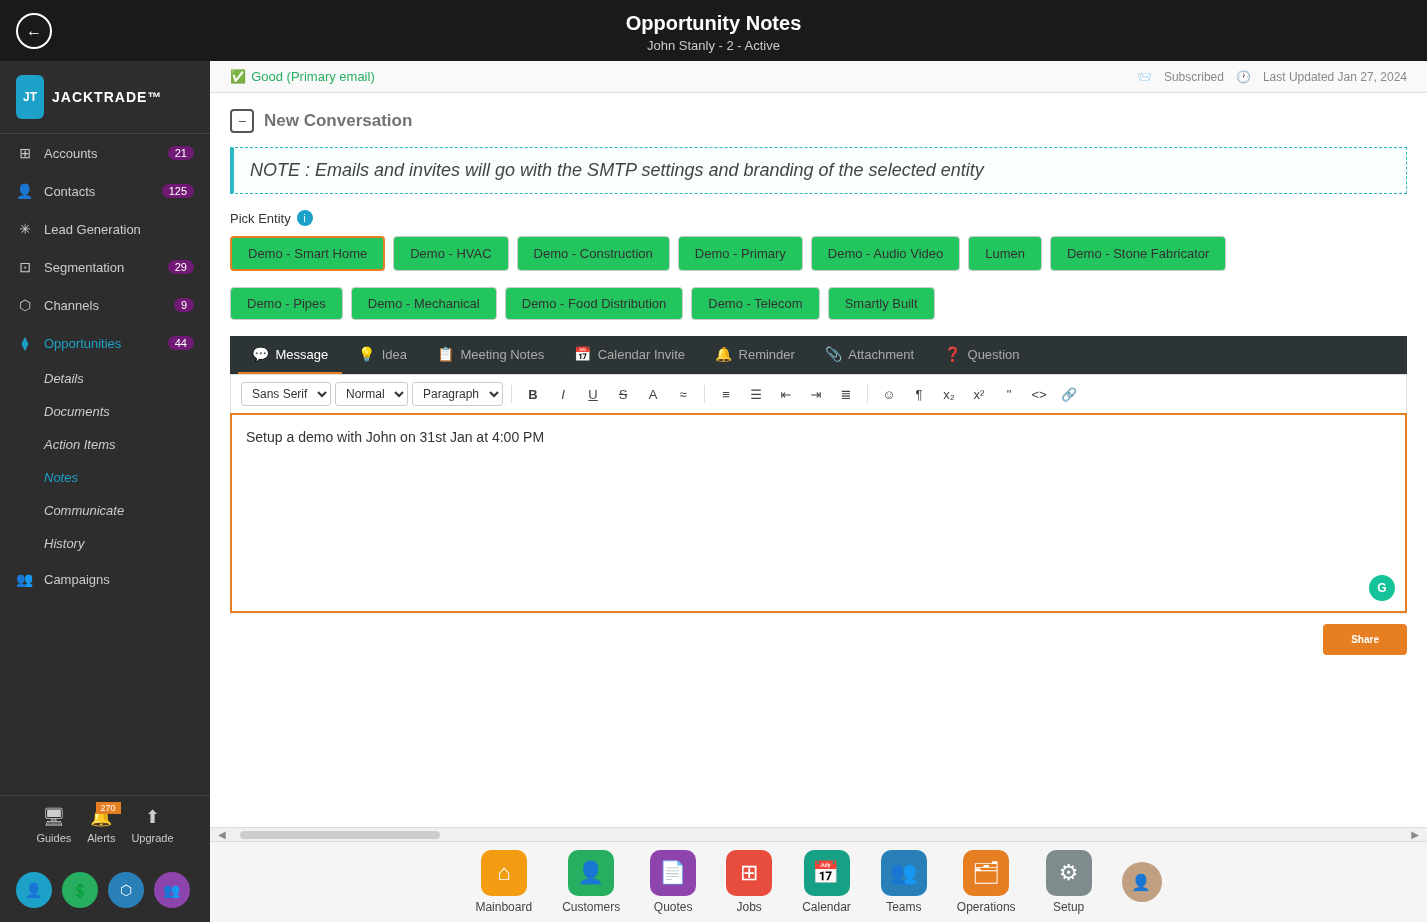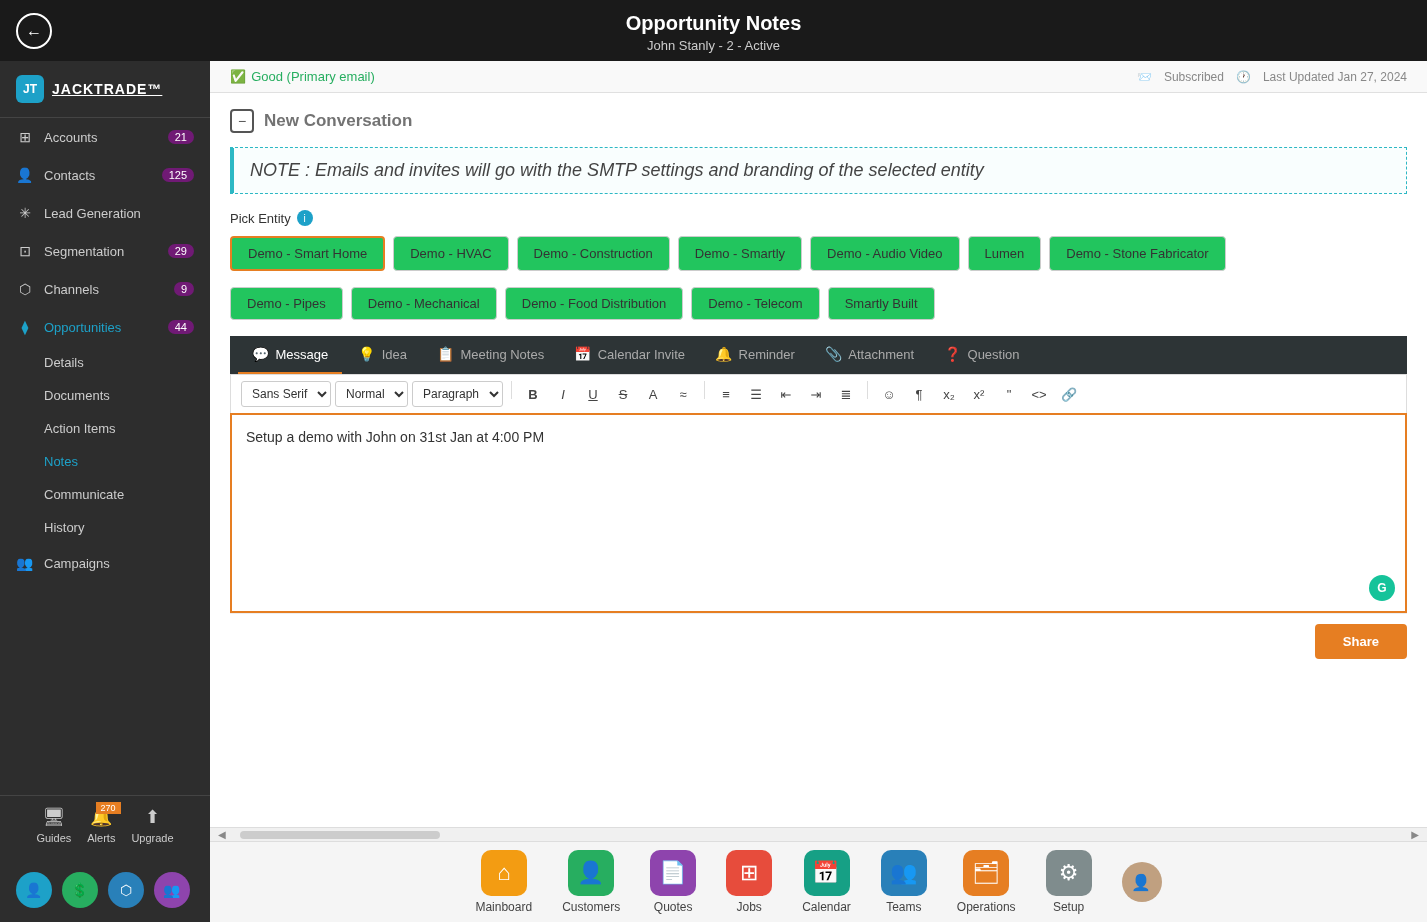--- a/index.html
+++ b/index.html
@@ -48,27 +48,27 @@
       overflow-y: auto;
     }
     .sidebar-logo {
       padding: 14px 16px;
       display: flex;
       align-items: center;
       gap: 8px;
       border-bottom: 1px solid #444;
     }
     .logo-icon {
-      width: 28px; height: 28px;
+      width: 28px; height: 44px;
       background: #1da1c8;
       border-radius: 6px;
       display: flex; align-items: center; justify-content: center;
       font-size: 12px; font-weight: bold; color: white;
     }
-    .logo-text { font-size: 14px; font-weight: 700; color: white; letter-spacing: 1px; text-decoration: underline; }
+    .logo-text { font-size: 14px; font-weight: 700; color: white; letter-spacing: 1px; }
 
     .nav-item {
       display: flex;
       align-items: center;
       padding: 11px 16px;
       cursor: pointer;
       font-size: 13px;
       color: #ccc;
       gap: 10px;
       position: relative;
@@ -82,20 +82,21 @@
       padding: 1px 7px;
       font-size: 11px;
     }
     .nav-icon { font-size: 14px; width: 18px; text-align: center; }
 
     .sub-nav-item {
       padding: 9px 32px 9px 44px;
       cursor: pointer;
       font-size: 13px;
       color: #ccc;
+      font-style: italic;
     }
     .sub-nav-item.active { color: #1da1c8; }
 
     .sidebar-bottom {
       margin-top: auto;
       border-top: 1px solid #444;
     }
     .sidebar-bottom-icons {
       display: flex;
       gap: 10px;
@@ -259,20 +260,21 @@
     .tab-item.active { color: white; border-bottom: 2px solid #e67e22; }
     .tab-icon { font-size: 14px; }
 
     
     .editor-toolbar {
       background: white;
       border: 1px solid #ddd;
       border-bottom: none;
       padding: 6px 10px;
       display: flex;
+      align-items: center;
       gap: 4px;
       flex-shrink: 0;
     }
     .toolbar-select {
       border: 1px solid #ccc;
       border-radius: 3px;
       padding: 3px 6px;
       font-size: 12px;
       cursor: pointer;
       background: white;
@@ -321,21 +323,21 @@
       display: flex;
       justify-content: flex-end;
       padding: 10px 0;
       border-top: 1px solid #eee;
     }
     .share-btn {
       background: #e67e22;
       color: white;
       border: none;
       padding: 10px 28px;
-      font-size: 13px;
+      font-size: 10px;
       font-weight: 600;
       border-radius: 4px;
       cursor: pointer;
     }
 
     
     .h-scroll-bar {
       height: 14px;
       background: #f0f0f0;
       border-top: 1px solid #ddd;
@@ -518,21 +520,21 @@
 
       <div class="pick-entity-label">
         <span>Pick Entity</span>
         <div class="info-icon">i</div>
       </div>
 
       <div class="entity-buttons">
         <button class="entity-btn selected">Demo - Smart Home</button>
         <button class="entity-btn">Demo - HVAC</button>
         <button class="entity-btn">Demo - Construction</button>
-        <button class="entity-btn">Demo - Smartly</button>
+        <button class="entity-btn">Demo - Primary</button>
         <button class="entity-btn">Demo - Audio Video</button>
         <button class="entity-btn">Lumen</button>
         <button class="entity-btn">Demo - Stone Fabricator</button>
       </div>
 
       <div class="entity-buttons">
         <button class="entity-btn">Demo - Pipes</button>
         <button class="entity-btn">Demo - Mechanical</button>
         <button class="entity-btn">Demo - Food Distribution</button>
         <button class="entity-btn">Demo - Telecom</button>

